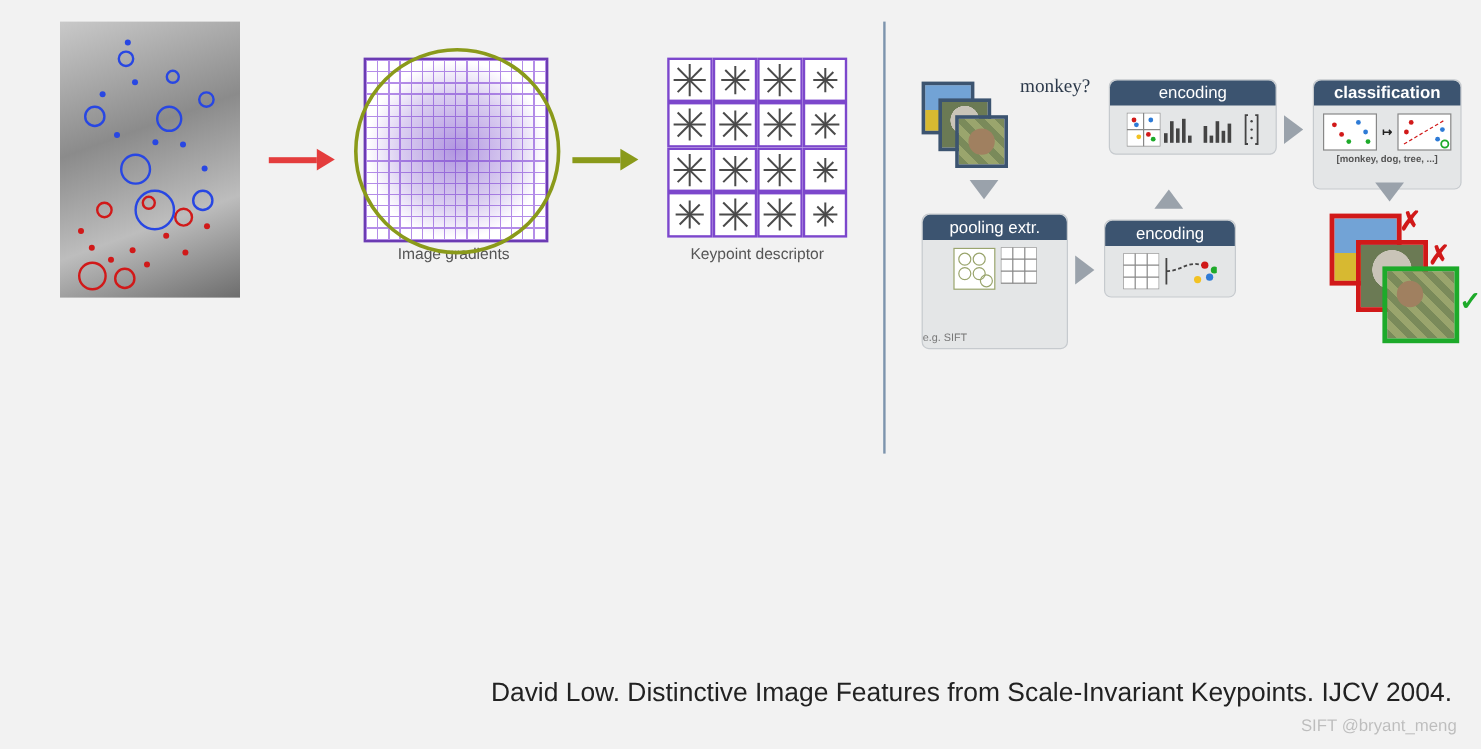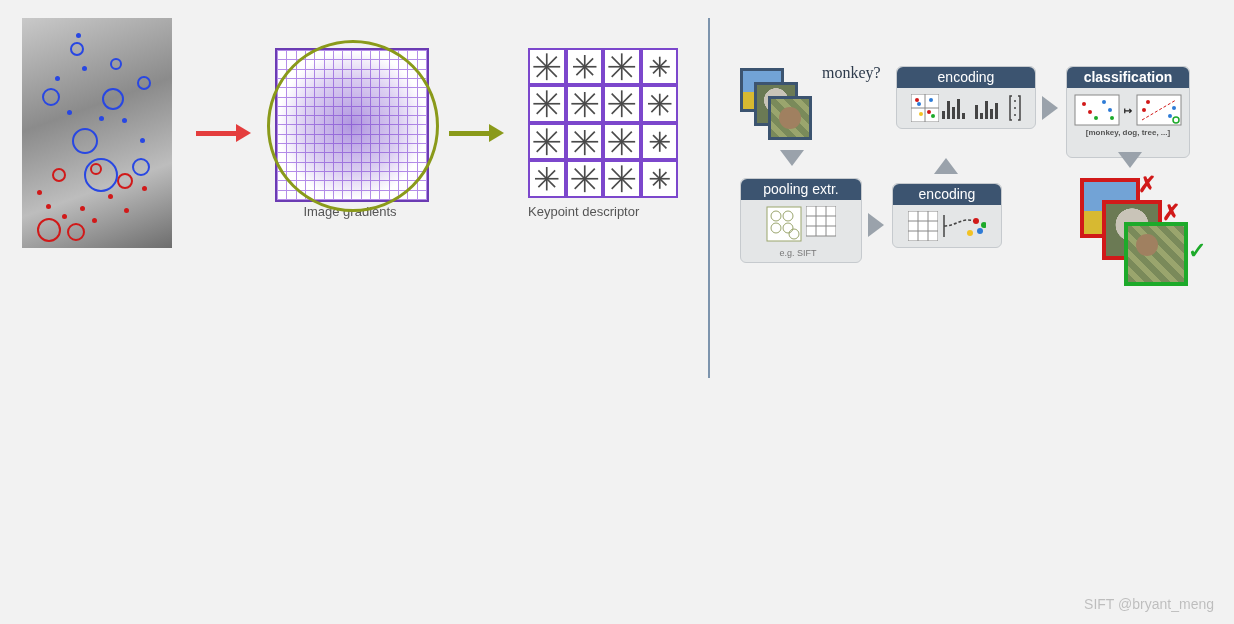--- a/index.html
+++ b/index.html
@@ -64,20 +64,21 @@
     right: 20px;
     font-size: 14px;
     color: rgba(0,0,0,0.22);
   }
 
   
   .sift-row {
     display: flex;
     align-items: center;
     gap: 24px;
+    margin-left: 28px;
   }
   .bw-image {
     width: 150px;
     height: 230px;
     background: linear-gradient(160deg, #c9c9c9 0%, #8b8b8b 40%, #bdbdbd 70%, #6d6d6d 100%);
     position: relative;
     overflow: hidden;
   }
   
   .kp-dot { position:absolute; width:5px; height:5px; border-radius:50%; }
@@ -122,21 +123,21 @@
   .grad-grid::before {
     content:""; position:absolute; inset:0;
     background: radial-gradient(circle at 50% 50%, rgba(112,63,199,0.55) 0%, rgba(112,63,199,0.25) 45%, rgba(112,63,199,0) 70%);
   }
   .grad-circle {
     position:absolute; left:-8px; top:-8px; width:166px; height:166px;
     border:3px solid #8a9a1a; border-radius:50%;
   }
   .subcap { font-size:13px; color:#555; margin-top:6px; }
 
-  .desc-block { }
+  .desc-block { text-align:center; }
   .desc-grid {
     width: 150px; height: 150px;
     display:grid; grid-template-columns:repeat(4,1fr); grid-template-rows:repeat(4,1fr);
     gap:0;
   }
   .desc-cell {
     border:2px solid #7c47cc; position:relative; background:#fff;
   }
   .desc-cell svg { position:absolute; inset:0; width:100%; height:100%; }
 
@@ -511,21 +512,21 @@
               <circle cx="28" cy="28" r="5" fill="none" stroke="#9aa56d"></circle>
             </svg>
             <svg width="30" height="36">
               <rect x="0" y="0" width="30" height="30" fill="#fff" stroke="#888"></rect>
               <line x1="0" y1="10" x2="30" y2="10" stroke="#888"></line>
               <line x1="0" y1="20" x2="30" y2="20" stroke="#888"></line>
               <line x1="10" y1="0" x2="10" y2="30" stroke="#888"></line>
               <line x1="20" y1="0" x2="20" y2="30" stroke="#888"></line>
             </svg>
           </div>
-          <div class="legend-small" style="text-align:center;padding:0 6px 4px 0;">e.g. SIFT</div>
+          <div class="legend-small" style="text-align:left;padding:0 6px 4px 0;margin-top:28px;">e.g. SIFT</div>
         </div>
 
         <div class="tri right" style="left:128px; top:155px;"></div>
 
         <div class="stage" style="left:152px;top:125px;width:108px;">
           <div class="hdr">encoding</div>
           <div class="body">
             <svg width="30" height="30">
               <rect x="0" y="0" width="30" height="30" fill="#fff" stroke="#888"></rect>
               <line x1="0" y1="10" x2="30" y2="10" stroke="#888"></line>
@@ -618,14 +619,15 @@
           <span class="mark x" style="left:58px;top:-6px;">✗</span>
           <div class="thumb owl red-b" style="position:absolute;left:22px;top:22px;width:52px;height:52px;"></div>
           <span class="mark x" style="left:82px;top:22px;">✗</span>
           <div class="thumb monkey green-b" style="position:absolute;left:44px;top:44px;width:56px;height:56px;"></div>
           <span class="mark ck" style="left:108px;top:60px;">✓</span>
         </div>
       </div>
     </div>
   </div>
 
+  <div class="citation">David Low. Distinctive Image Features from Scale-Invariant Keypoints. IJCV 2004.</div>
   <div class="watermark">SIFT @bryant_meng</div>
 </div>
 
 </body></html>

